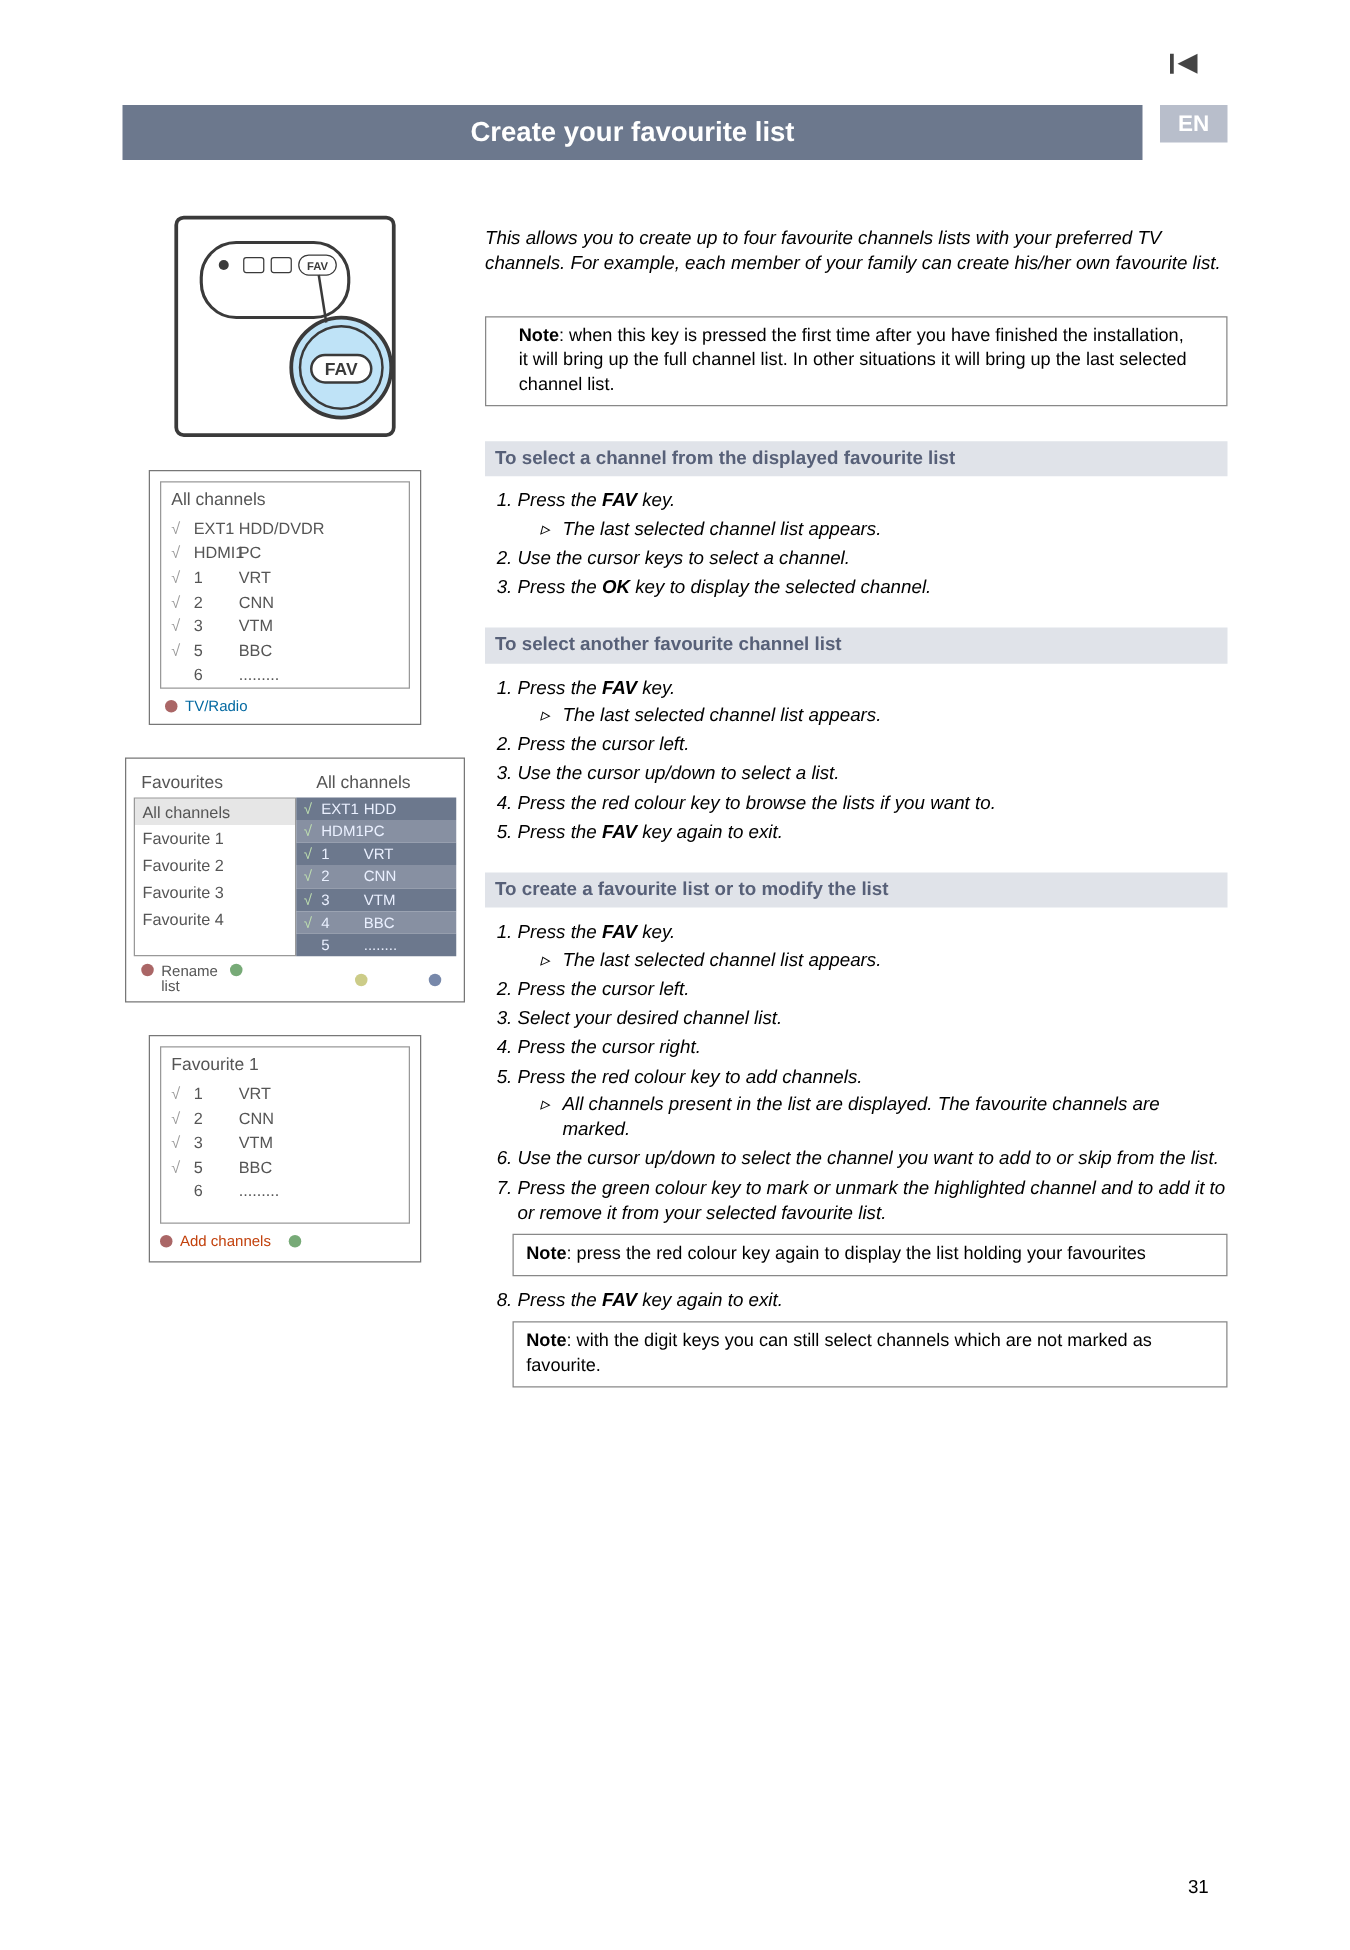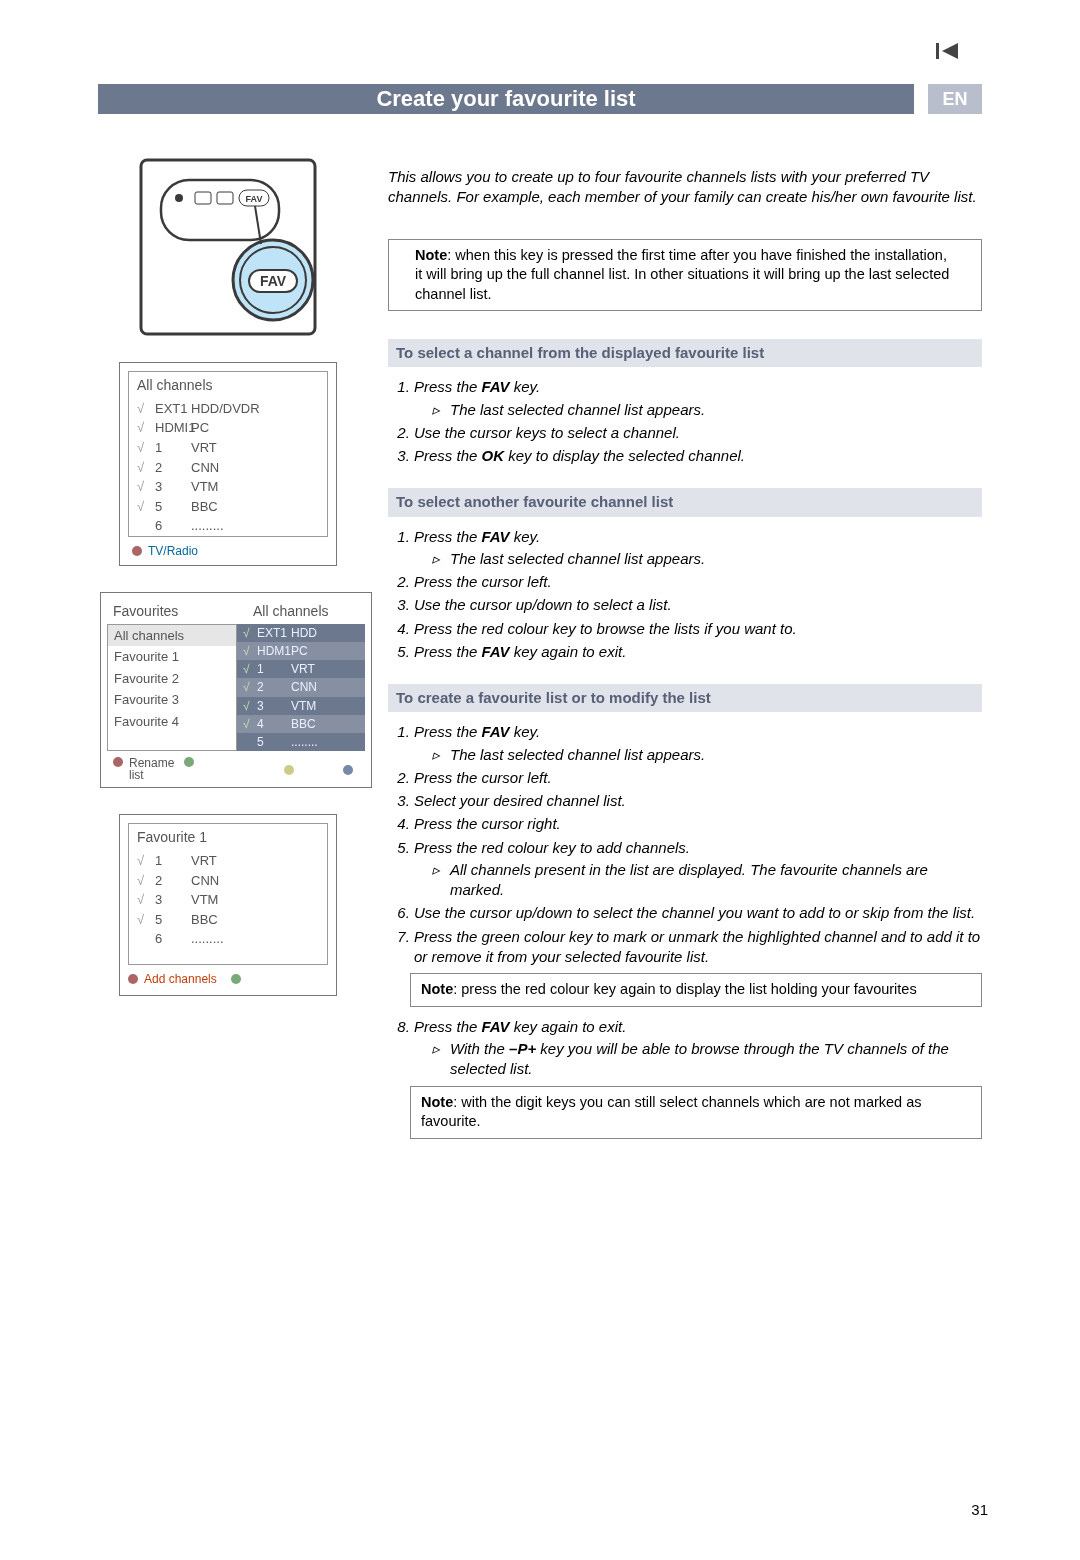--- a/index.html
+++ b/index.html
@@ -1,20 +1,20 @@
 <!DOCTYPE html>
 <html><head>
 <meta charset="utf-8">
 <style>
   html,body{margin:0;padding:0;background:#fff;color:#000;font-family:Arial,Helvetica,"Gill Sans MT","Gill Sans",sans-serif;font-size:15px;line-height:1.35;}
   .page{width:1080px;height:1560px;box-sizing:border-box;padding:50px 98px 40px 98px;position:relative;}
   .nav-corner{position:absolute;top:42px;right:118px;}
   .nav-corner svg{display:block;}
   .title-row{margin-top:34px;display:flex;align-items:stretch;}
-  .title-bar{flex:1;background:#6c788d;color:#fff;font-weight:bold;font-size:22px;display:flex;align-items:center;justify-content:center;height:30px;}
+  .title-bar{flex:1;background:#6c788d;color:#fff;font-weight:bold;font-size:22px;display:flex;align-items:center;justify-content:center;height:44px;}
   .lang-box{width:54px;background:#b8becb;color:#fff;font-weight:bold;font-size:18px;display:flex;align-items:center;justify-content:center;height:30px;margin-left:14px;}
   .columns{display:flex;margin-top:38px;}
   .left-col{width:260px;flex:none;}
   .right-col{flex:1;margin-left:30px;}
   
   .remote-ill{width:190px;height:190px;margin:0 auto 20px auto;}
   .remote-ill svg{width:100%;height:100%;}
   
   .panel{border:1px solid #777;padding:8px 8px 6px 8px;margin:0 0 26px 0;font-size:14px;color:#555;width:200px;margin-left:auto;margin-right:auto;}
   .panel-inner{border:1px solid #999;}
@@ -48,21 +48,21 @@
   .intro{margin-bottom:31px;font-style:italic;}
   .note-box{border:1px solid #888;padding:6px 26px;margin:0 0 28px 0;font-size:14.5px;}
   .sec-head{background:#e0e3e9;color:#576078;font-weight:bold;padding:4px 8px;margin:0 0 10px 0;font-size:15px;}
   ol.steps{margin:10px 0 22px 0;padding-left:26px;font-style:italic;}
   ol.steps > li{margin:0 0 3px 0;}
   ul.sub{list-style:none;margin:2px 0 2px 0;padding-left:18px;}
   ul.sub li{position:relative;padding-left:18px;}
   ul.sub li::before{content:"\25B9";position:absolute;left:0;top:0;}
   .inline-note{border:1px solid #888;padding:6px 10px;margin:6px 0 10px 22px;font-size:14.5px;}
   b{font-weight:bold;}
-  .page-num{position:absolute;bottom:40px;right:92px;font-size:15px;margin-left:48px;}
+  .page-num{position:absolute;bottom:40px;right:113px;font-size:15px;margin-left:48px;}
   
   .panel3{border:1px solid #777;padding:8px;width:200px;margin:0 auto}
   .panel3 .panel-inner{border:1px solid #999;min-height:140px;}
   .panel3 .panel-title{padding:4px 8px}
   .panel3-foot{display:flex;align-items:center;padding-top:6px;font-size:12px;color:#c2410c;}
 </style>
 </head>
 <body>
 
 <div class="page">
@@ -297,23 +297,20 @@
             </ul>
         </li>
         <li>Use the cursor up/down to select the channel you want to add to or skip from the list.</li>
         <li>Press the green colour key to mark or unmark the highlighted channel and to add it to or remove it from your selected favourite list.</li>
       </ol>
       <div class="inline-note">
         <b>Note</b><span>: press the red colour key again to display the list holding your favourites</span>
       </div>
       <ol class="steps" start="8" style="margin-bottom:4px;">
         <li><span>Press the </span><b>FAV</b><span> key again to exit.</span>
-          <ul class="sub">
-              <li><span>With the </span><b>–P+</b><span> key you will be able to browse through the TV channels of the selected list.</span></li>
-            </ul>
         </li>
       </ol>
       <div class="inline-note">
         <b>Note</b><span>: with the digit keys you can still select channels which are not marked as favourite.</span>
       </div>
     </div>
   </div>
 
   <div class="page-num">31</div>
 </div>

